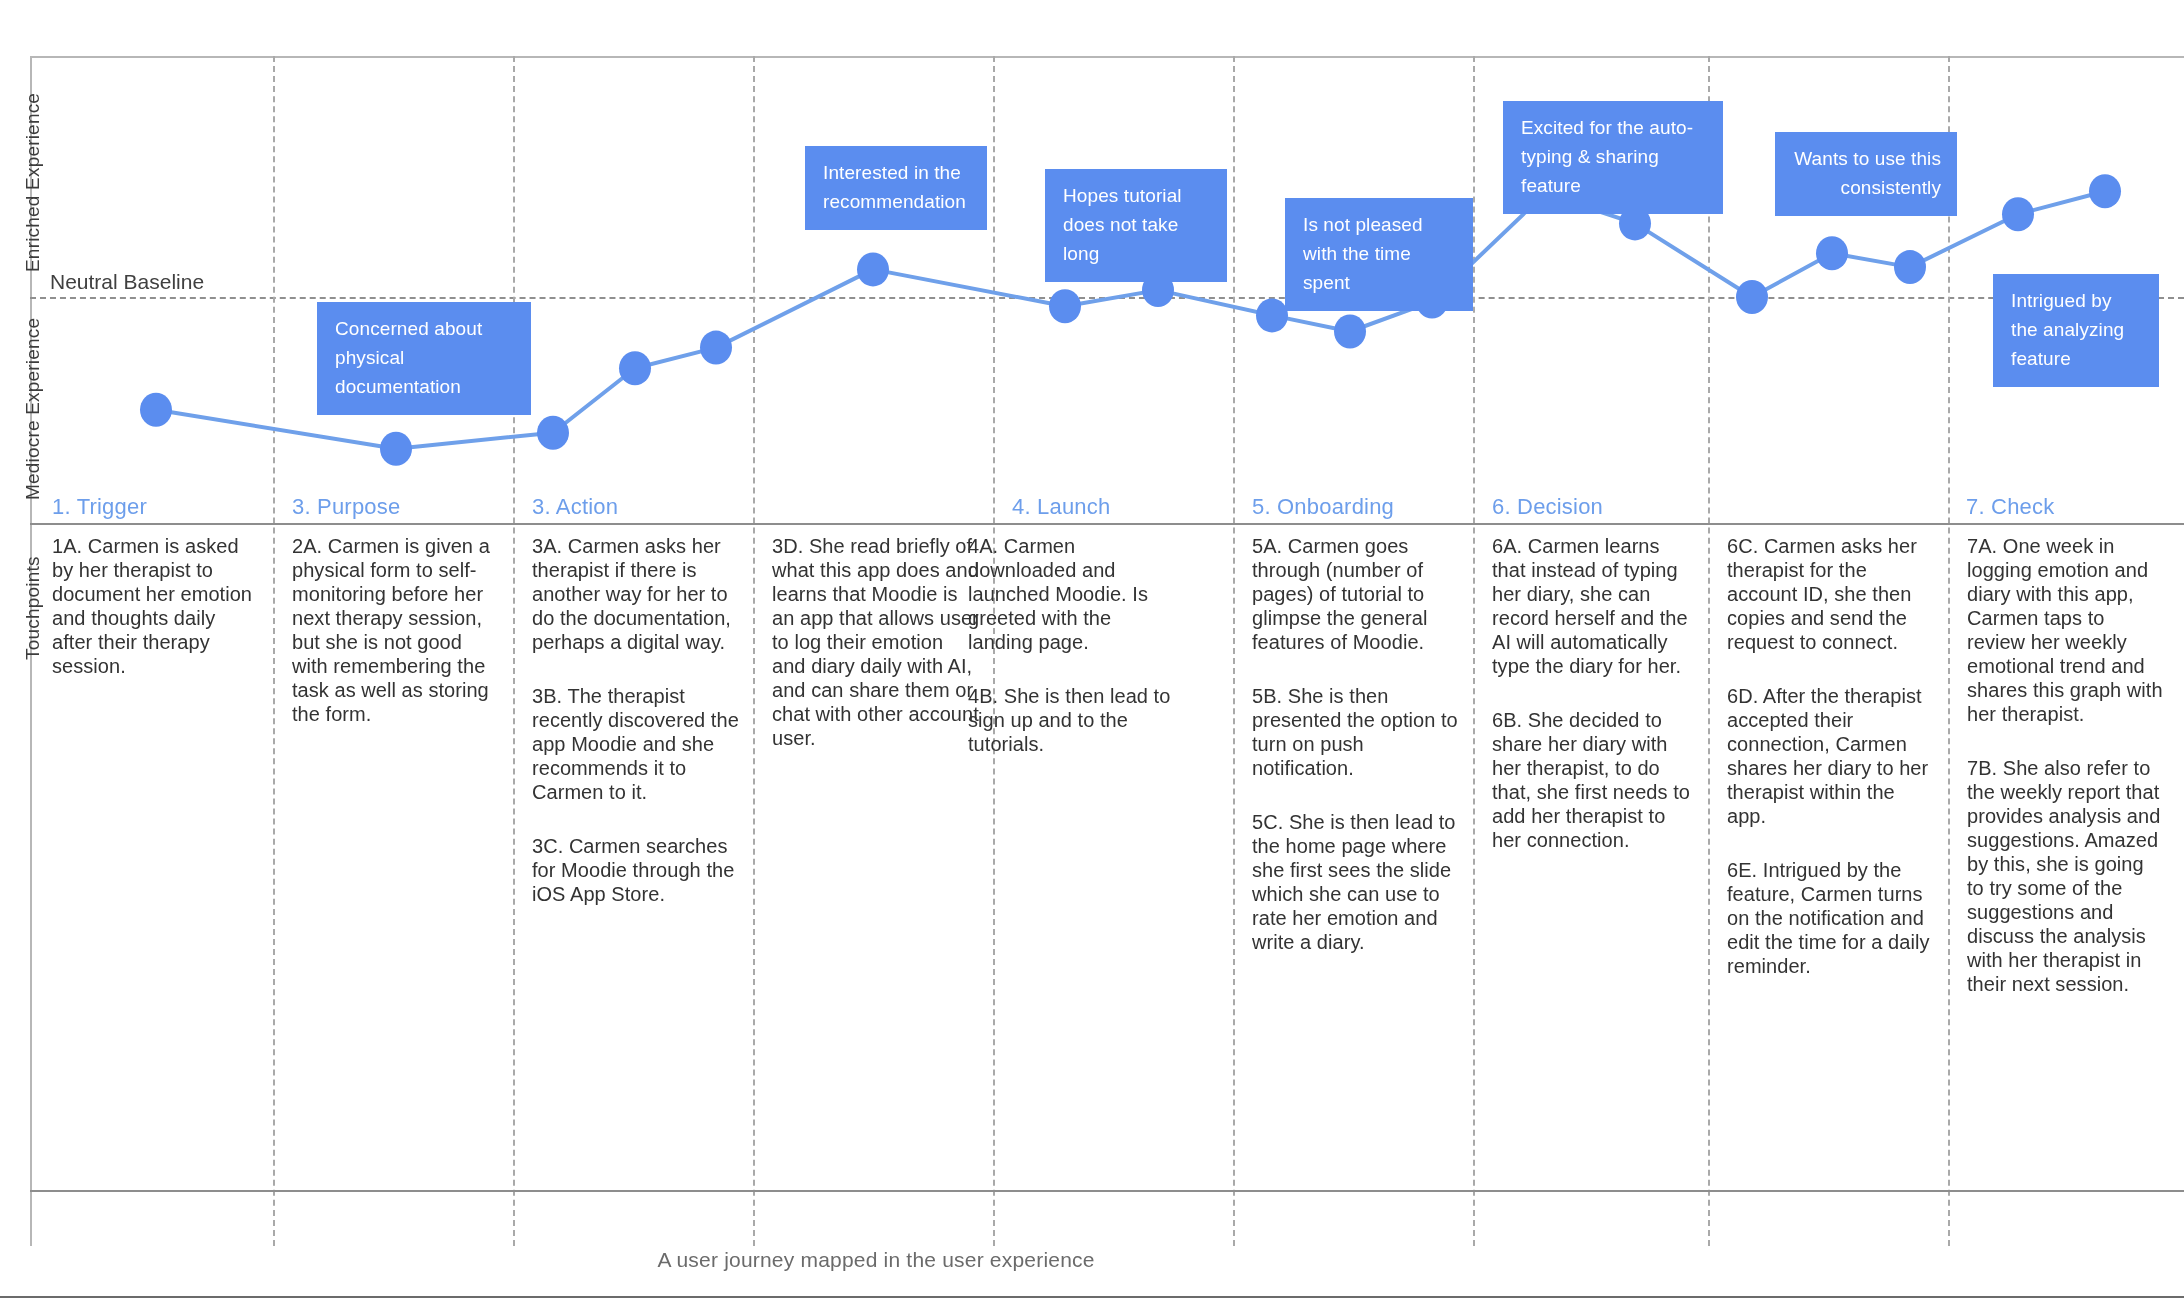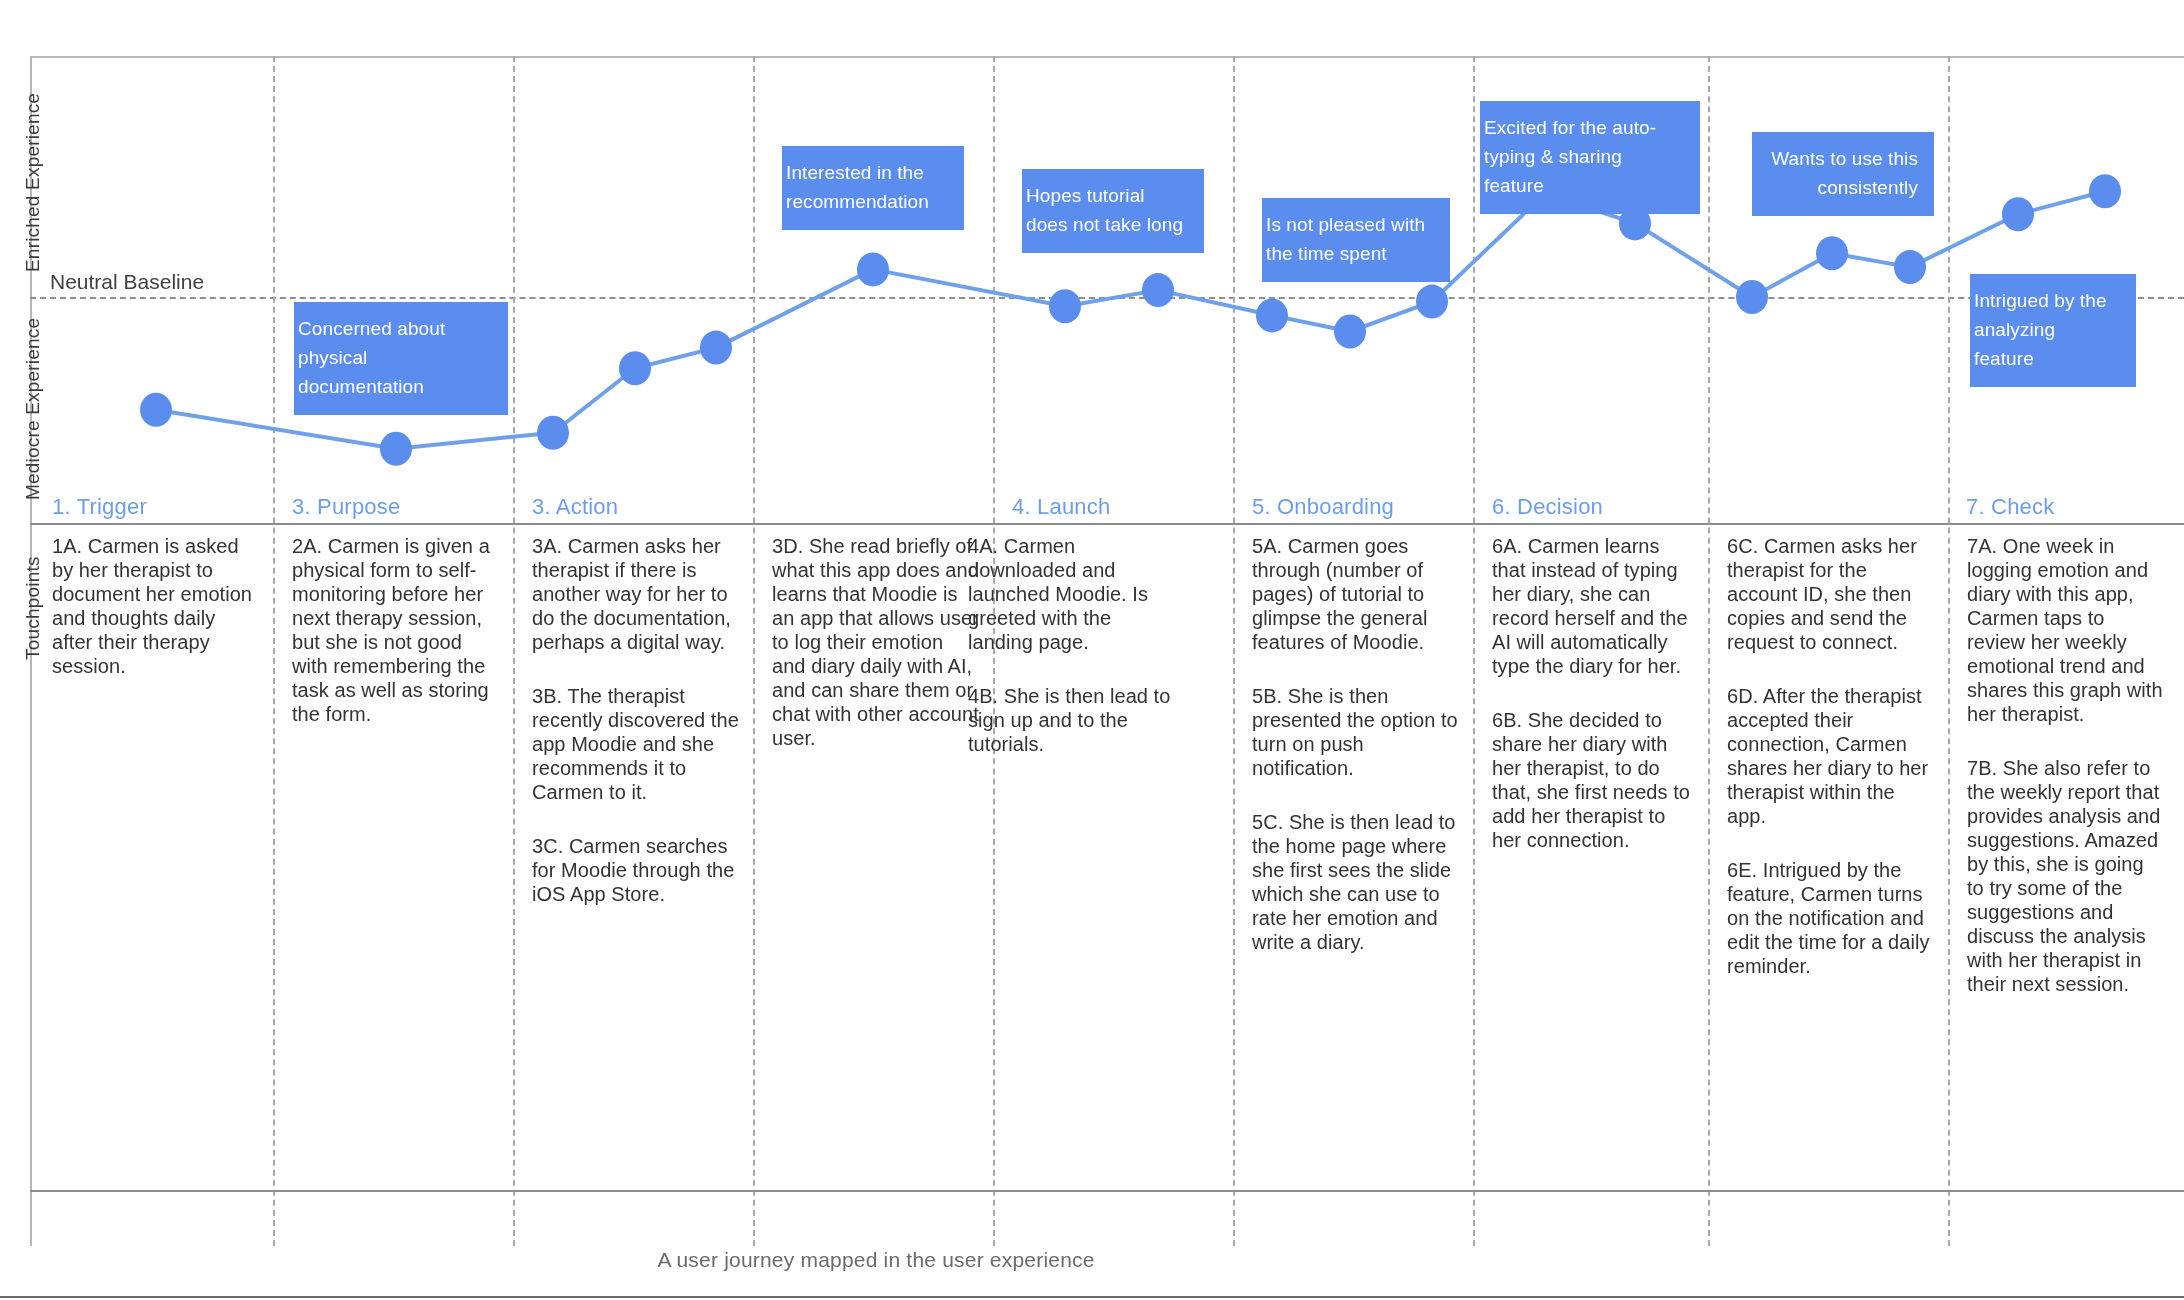--- a/index.html
+++ b/index.html
@@ -106,23 +106,24 @@
     white-space: nowrap;
   }
 
   
   .callout {
     position: absolute;
     background: #5b8def;
     color: #ffffff;
     font-size: 19px;
     line-height: 29px;
-    padding: 12px 16px 14px 4px;
+    padding: 12px 16px 14px 18px;
     box-sizing: border-box;
     letter-spacing: .1px;
+    margin-left: 23px;
   }
 
   
   #journey-svg {
     position: absolute;
     left: 0; top: 0;
     width: 2184px;
     height: 1300px;
     pointer-events: none;
   }

